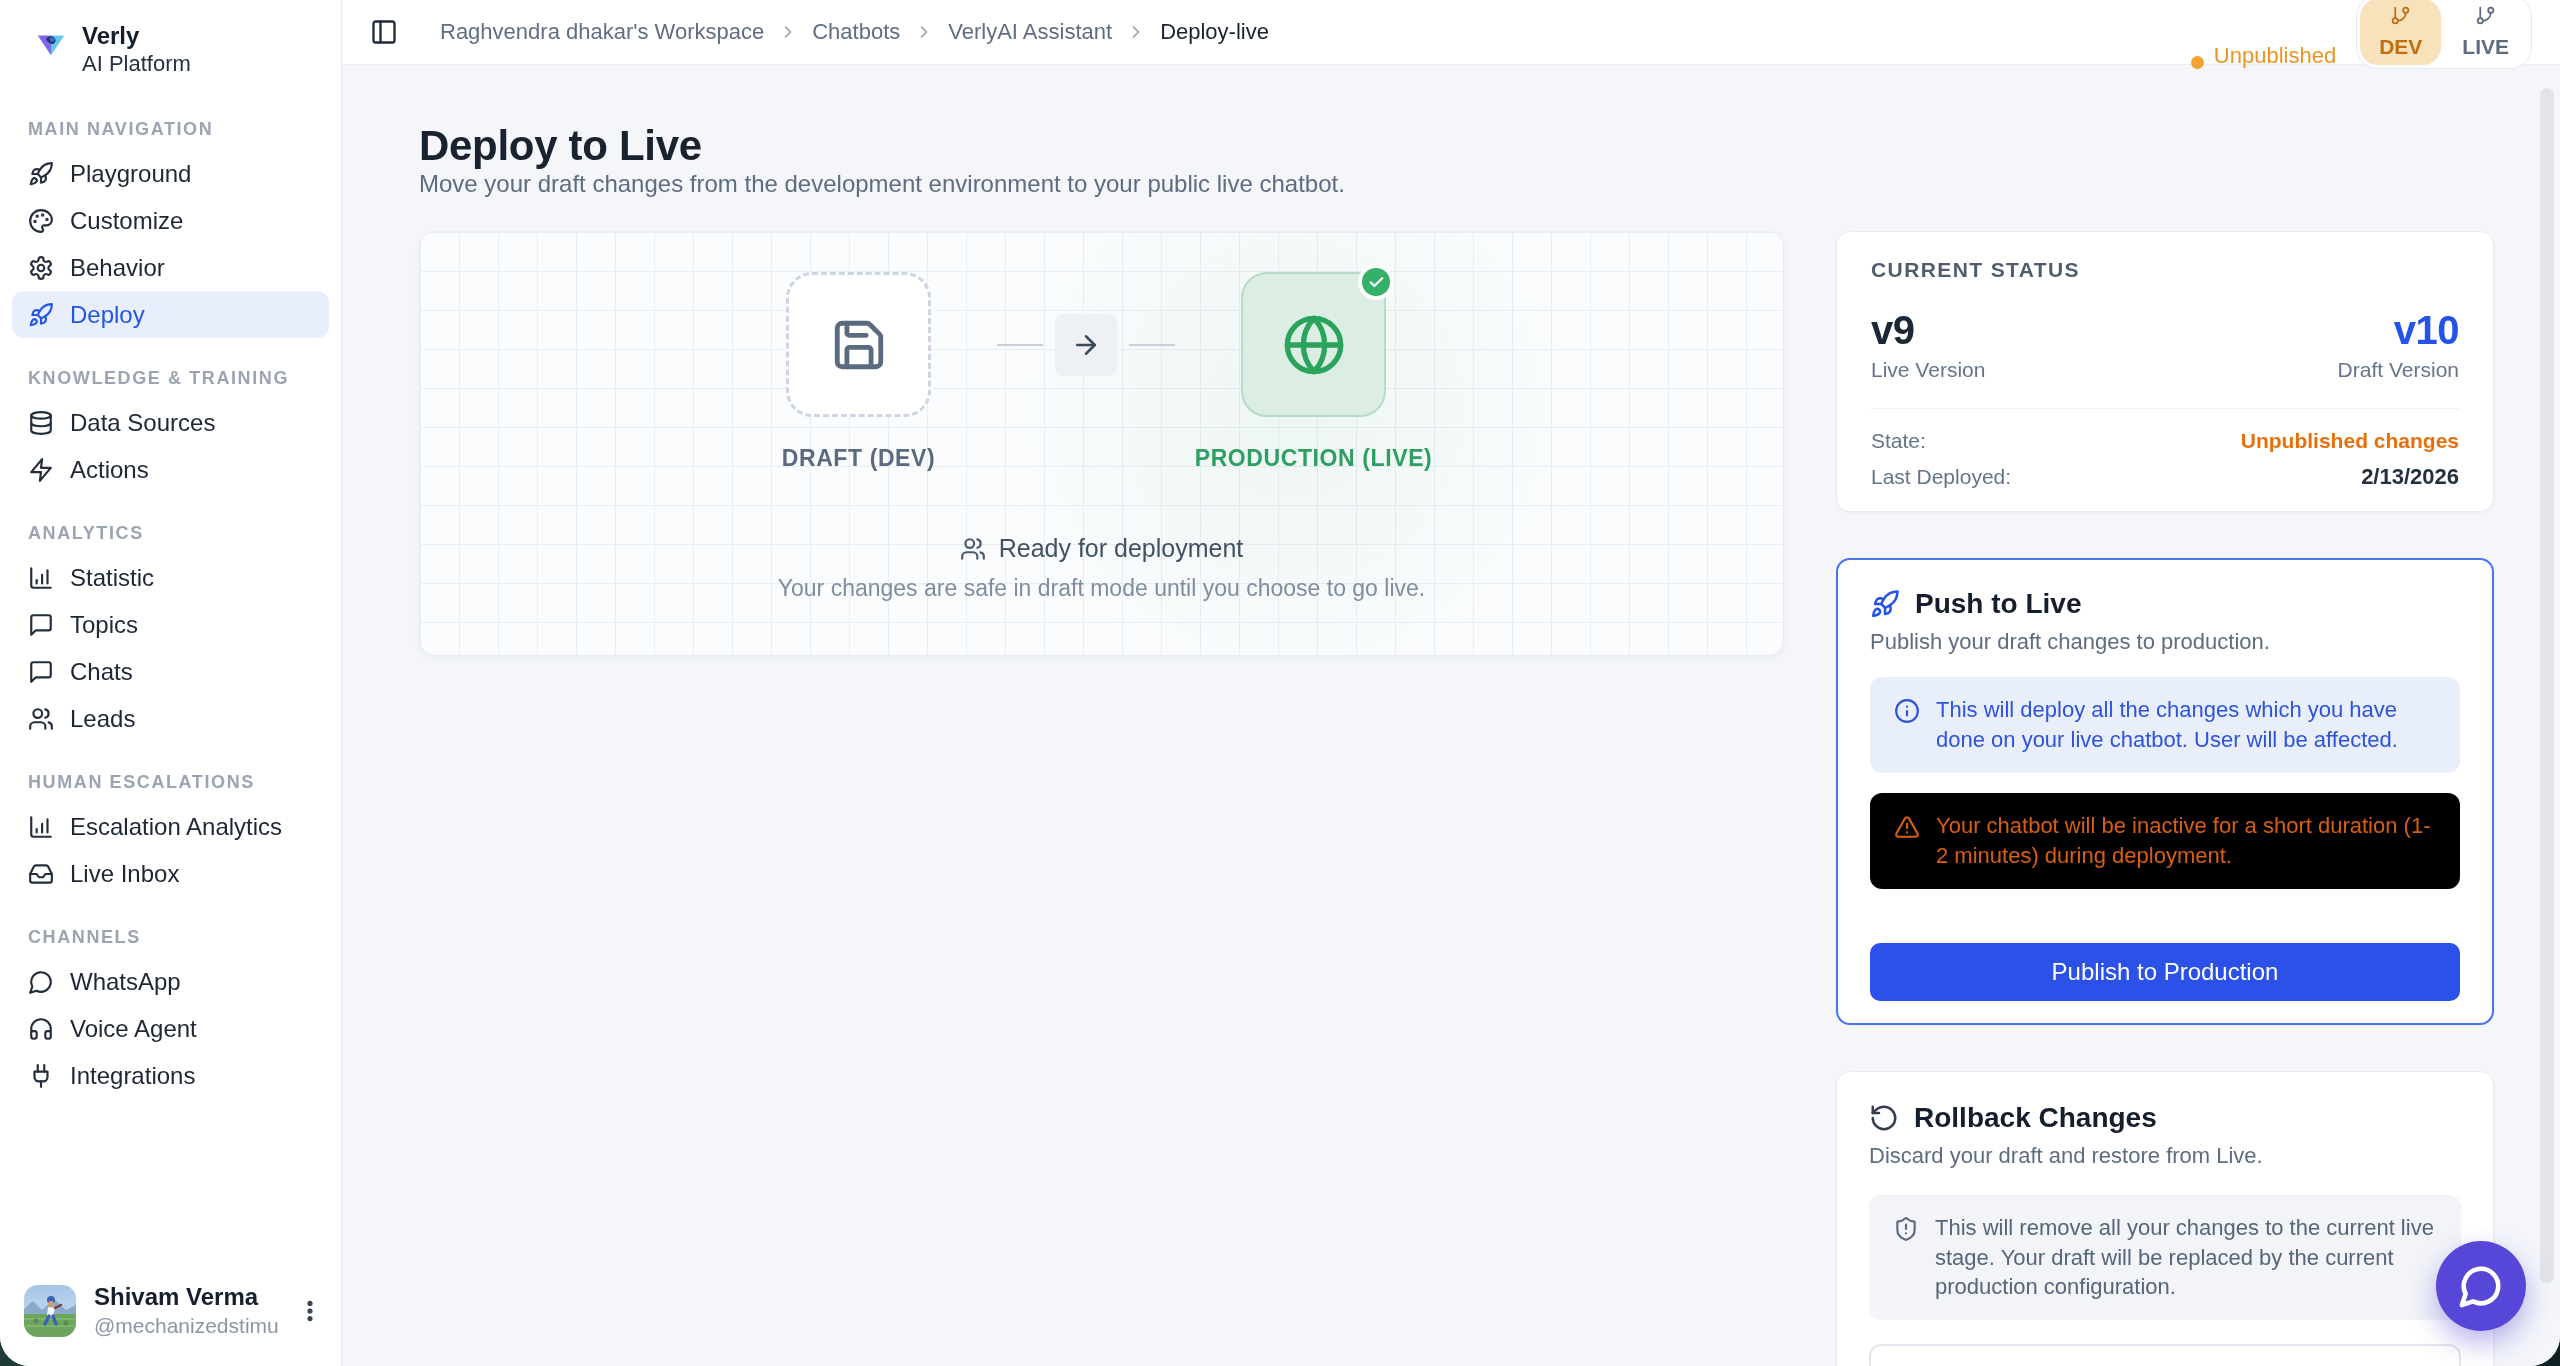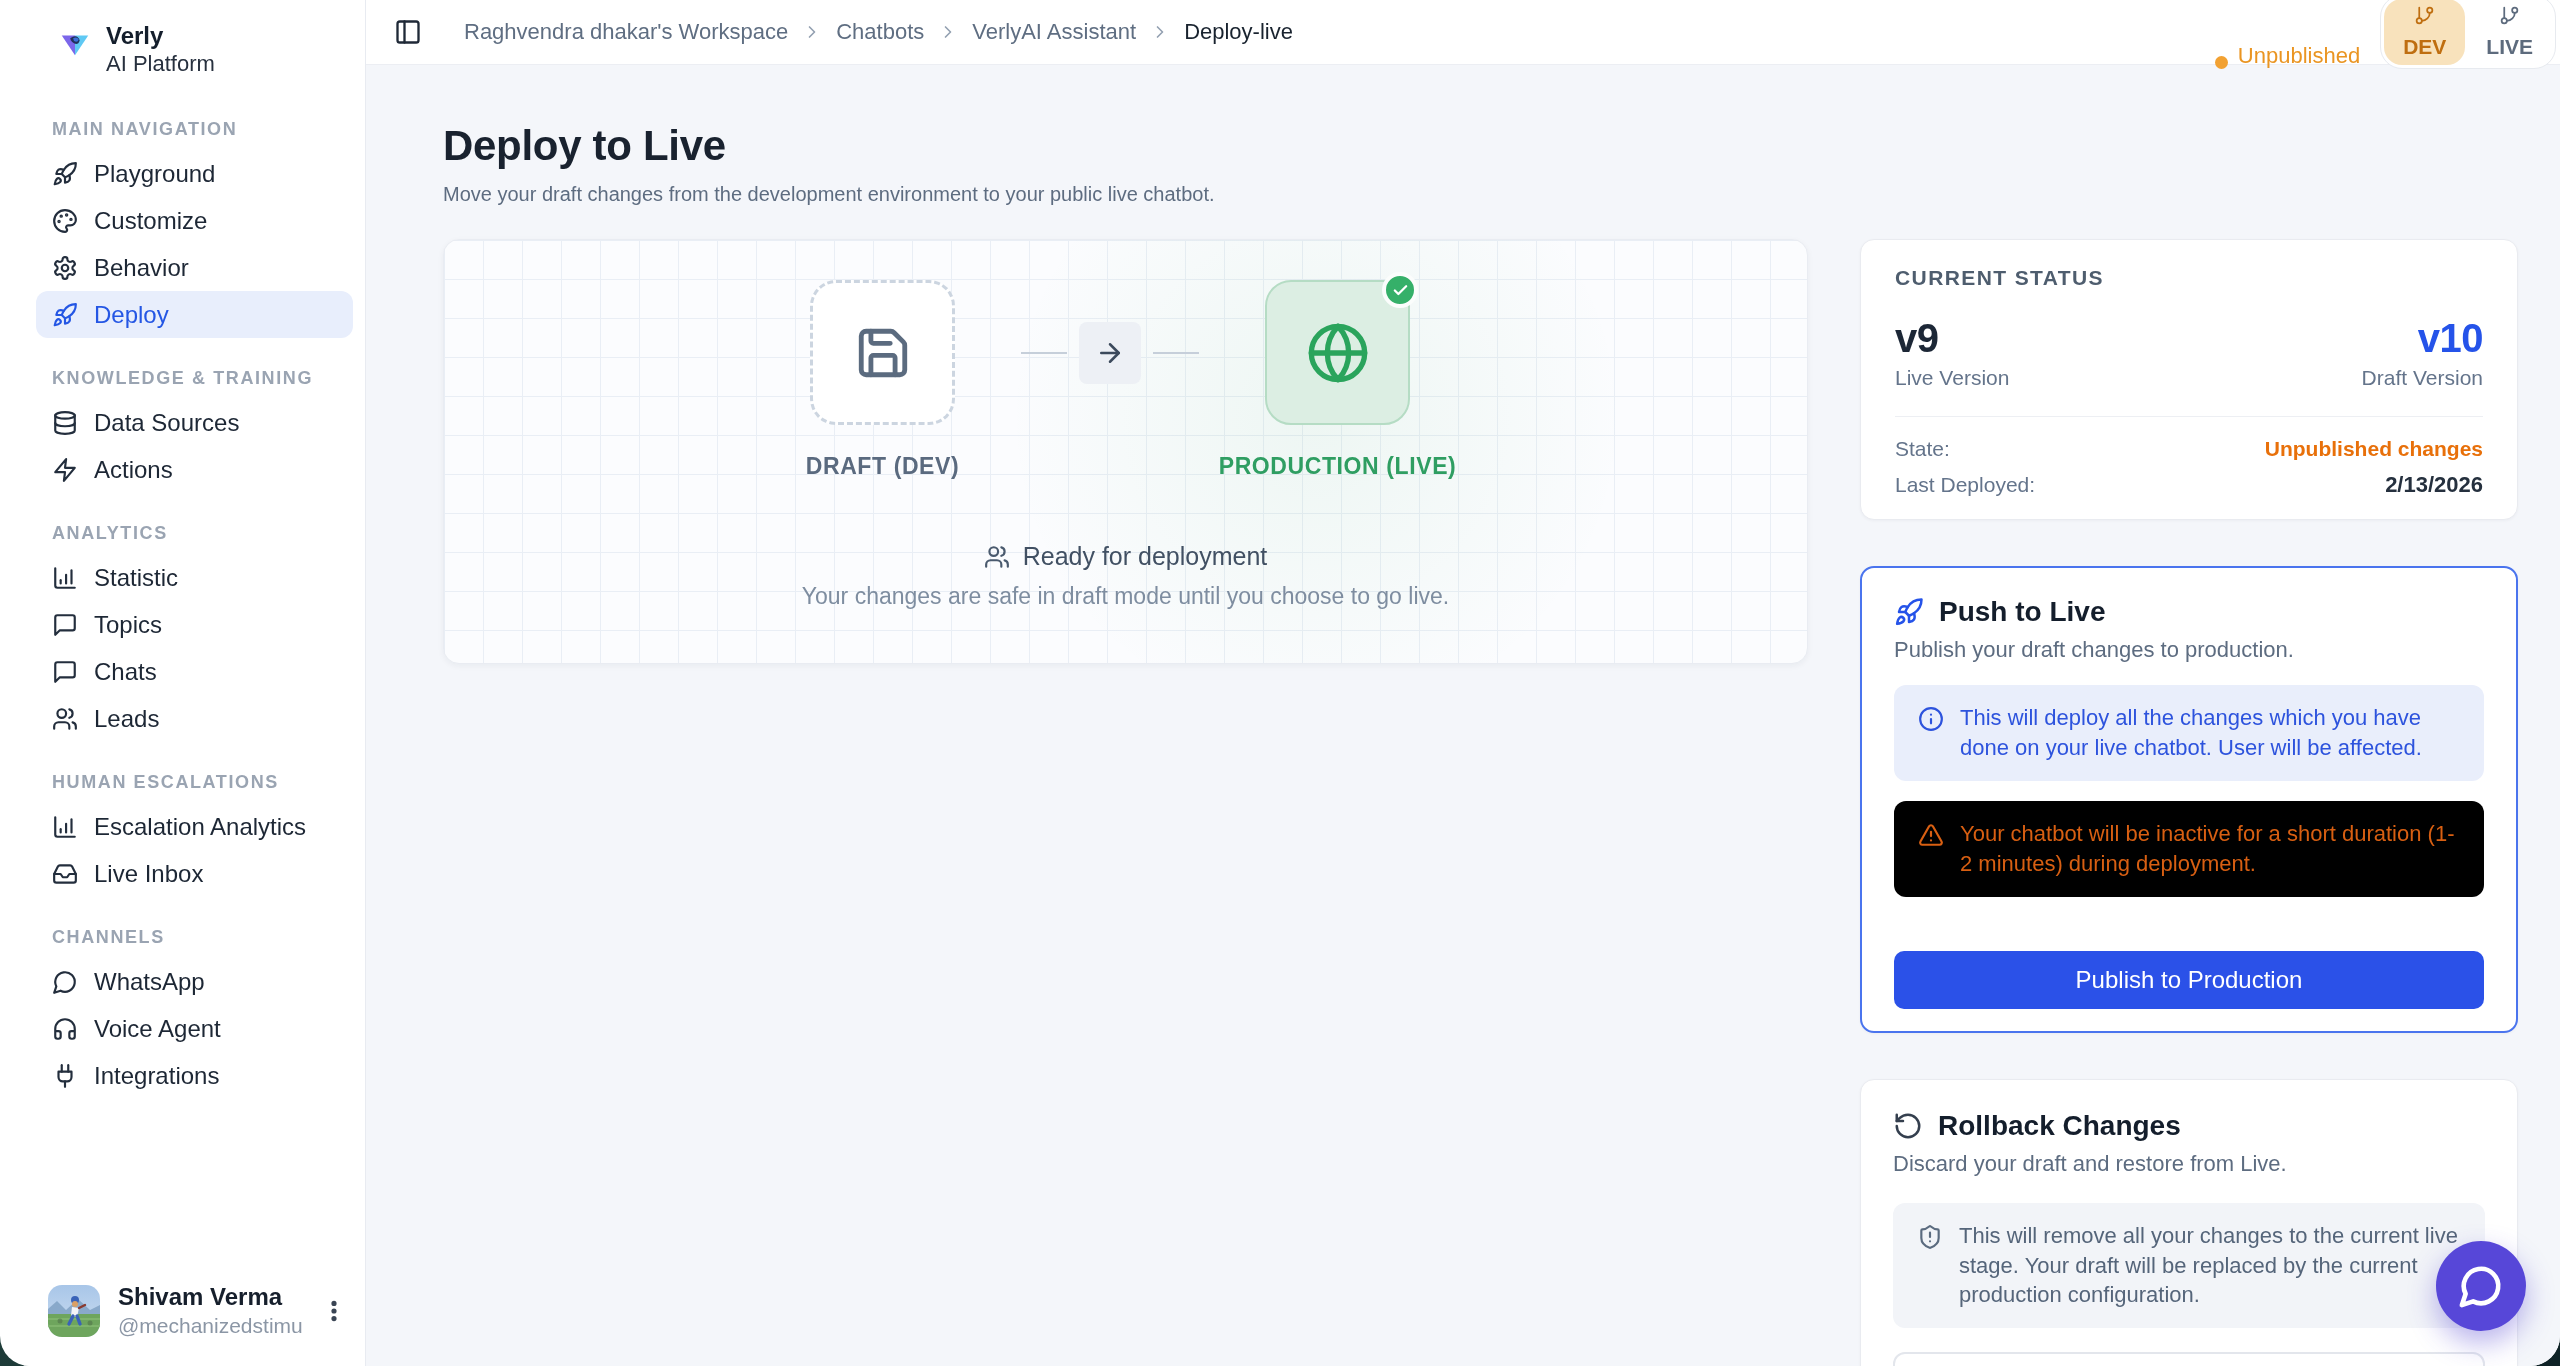--- a/index.html
+++ b/index.html
@@ -20,21 +20,20 @@
   .icon { display: inline-flex; width: 26px; height: 26px; flex: none; }
   .icon svg { width: 100%; height: 100%; }
 
   
   .sidebar {
     width: 342px; flex: none;
     background: #fff;
     border-right: 1px solid #e8ebf1;
     display: flex; flex-direction: column;
     padding-top: 18px;
-    margin-left: 24px;
   }
   .brand { display: flex; align-items: flex-start; gap: 14px; padding: 4px 20px 6px 34px; cursor: default; }
   .brand-logo { width: 34px; height: 34px; margin-top: 4px; }
   .brand-name { font-size: 24px; font-weight: 700; color: #141e2c; line-height: 1.15; }
   .brand-sub  { font-size: 22px; color: #27303e; line-height: 1.25; }
   .nav { flex: 1; overflow: hidden; padding: 6px 12px 0 12px; }
   .nav-title {
     font-size: 18px; font-weight: 700; letter-spacing: 1.6px;
     color: #9aa4b2; margin: 30px 0 10px 16px;
   }
@@ -77,21 +76,21 @@
   .env-chip {
     display: flex; align-items: center; gap: 9px;
     font-size: 21px; font-weight: 700; color: #5d6b7d;
     padding: 6px 19px; border-radius: 18px; cursor: pointer; flex-direction: column;
   }
   .env-chip .icon { width: 21px; height: 21px; }
   .env-chip.active { background: #f8e2bc; color: #bf6e10; }
 
   .content { flex: 1; position: relative; padding: 57px 66px 0 77px; overflow: hidden; }
   h1 { font-size: 42px; font-weight: 800; color: #19222f; line-height: 48px; letter-spacing: -0.3px; }
-  .page-sub { font-size: 20px; color: #5d6c80; margin-top: 13px; }
+  .page-sub { font-size: 24px; color: #5d6c80; }
   .columns { display: flex; gap: 52px; margin-top: 33px; align-items: flex-start; }
 
   
   .diagram-card {
     width: 1365px; height: 425px; flex: none;
     background-color: #fbfcfe;
     background-image:
       radial-gradient(circle at 64% 42%, rgba(58,170,98,0.07), transparent 34%),
       linear-gradient(#e9eef5 1px, transparent 1px),
       linear-gradient(90deg, #e9eef5 1px, transparent 1px);

